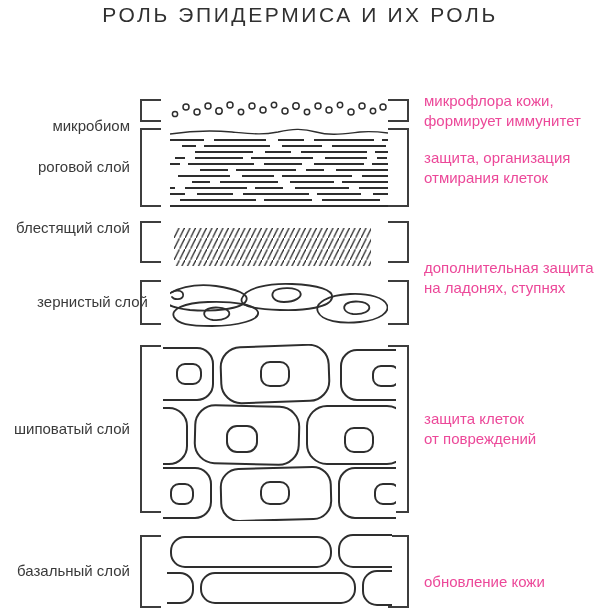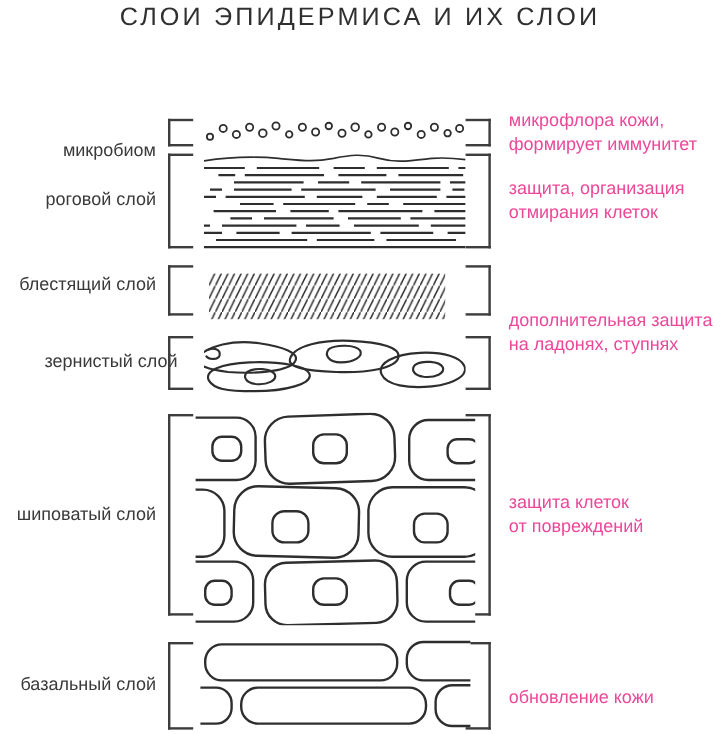--- a/index.html
+++ b/index.html
@@ -29,21 +29,21 @@
   .bracket.left  { left:140px; border-right:none; }
   .bracket.right { left:388px; border-left:none; }
   .drawing { position:absolute; }
   svg { display:block; }
 </style>
 </head>
 <body>
 
 <div class="canvas">
 
-  <div class="title">СЛОИ ЭПИДЕРМИСА И ИХ СЛОИ</div>
+  <div class="title">РОЛЬ ЭПИДЕРМИСА И ИХ РОЛЬ</div>
 
   <div class="layer-label" style="top:115px;height:23px;text-align:right;">микробиом</div>
   <div class="bracket left" style="top:99px;height:23px;"></div>
   <div class="bracket right" style="top:99px;height:23px;"></div>
   <div class="layer-role" style="top:99px;height:23px;">микрофлора кожи,
 формирует иммунитет</div>
   <svg class="drawing" style="left:170px;top:97px;" width="218" height="28" viewBox="0 0 218 28" fill="#ffffff" stroke="#2e2e2e" stroke-width="1.5">
     <circle cx="5" cy="17" r="2.6"></circle>
       <circle cx="16" cy="10" r="3"></circle>
       <circle cx="27" cy="15" r="3"></circle>
@@ -82,21 +82,21 @@
       <line x1="0" y1="43" x2="218" y2="43" stroke-dasharray="28 8 60 10 18 12 56" stroke-dashoffset="-30"></line>
       <line x1="0" y1="49" x2="218" y2="49" stroke-dasharray="52 12 32 8 70 10" stroke-dashoffset="-8"></line>
       <line x1="0" y1="55" x2="218" y2="55" stroke-dasharray="18 10 58 12 44 8 46" stroke-dashoffset="-22"></line>
       <line x1="0" y1="61" x2="218" y2="61" stroke-dasharray="62 8 28 12 54 10" stroke-dashoffset="-15"></line>
       <line x1="0" y1="67" x2="218" y2="67" stroke-dasharray="36 10 66 8 44 12" stroke-dashoffset="-27"></line>
       <line x1="0" y1="73" x2="218" y2="73" stroke-dasharray="76 8 48 10 58" stroke-dashoffset="-10"></line>
       <line x1="0" y1="79" x2="218" y2="79"></line>
     </g>
   </svg>
 
-  <div class="layer-label" style="top:217px;height:42px;">блестящий слой</div>
+  <div class="layer-label" style="top:207px;height:42px;">блестящий слой</div>
   <div class="bracket left" style="top:221px;height:42px;"></div>
   <div class="bracket right" style="top:221px;height:42px;"></div>
   <div class="layer-role" style="top:221px;height:42px;margin-top:36px;">дополнительная защита
 на ладонях, ступнях</div>
   <svg class="drawing" style="left:174px;top:227px;" width="198" height="40" viewBox="0 0 198 40">
     <defs>
       <pattern id="hatch" width="5.5" height="11" patternUnits="userSpaceOnUse">
         <path d="M-1,13 L6.5,-2" stroke="#2e2e2e" stroke-width="1.3" fill="none"></path>
       </pattern>
     </defs>

